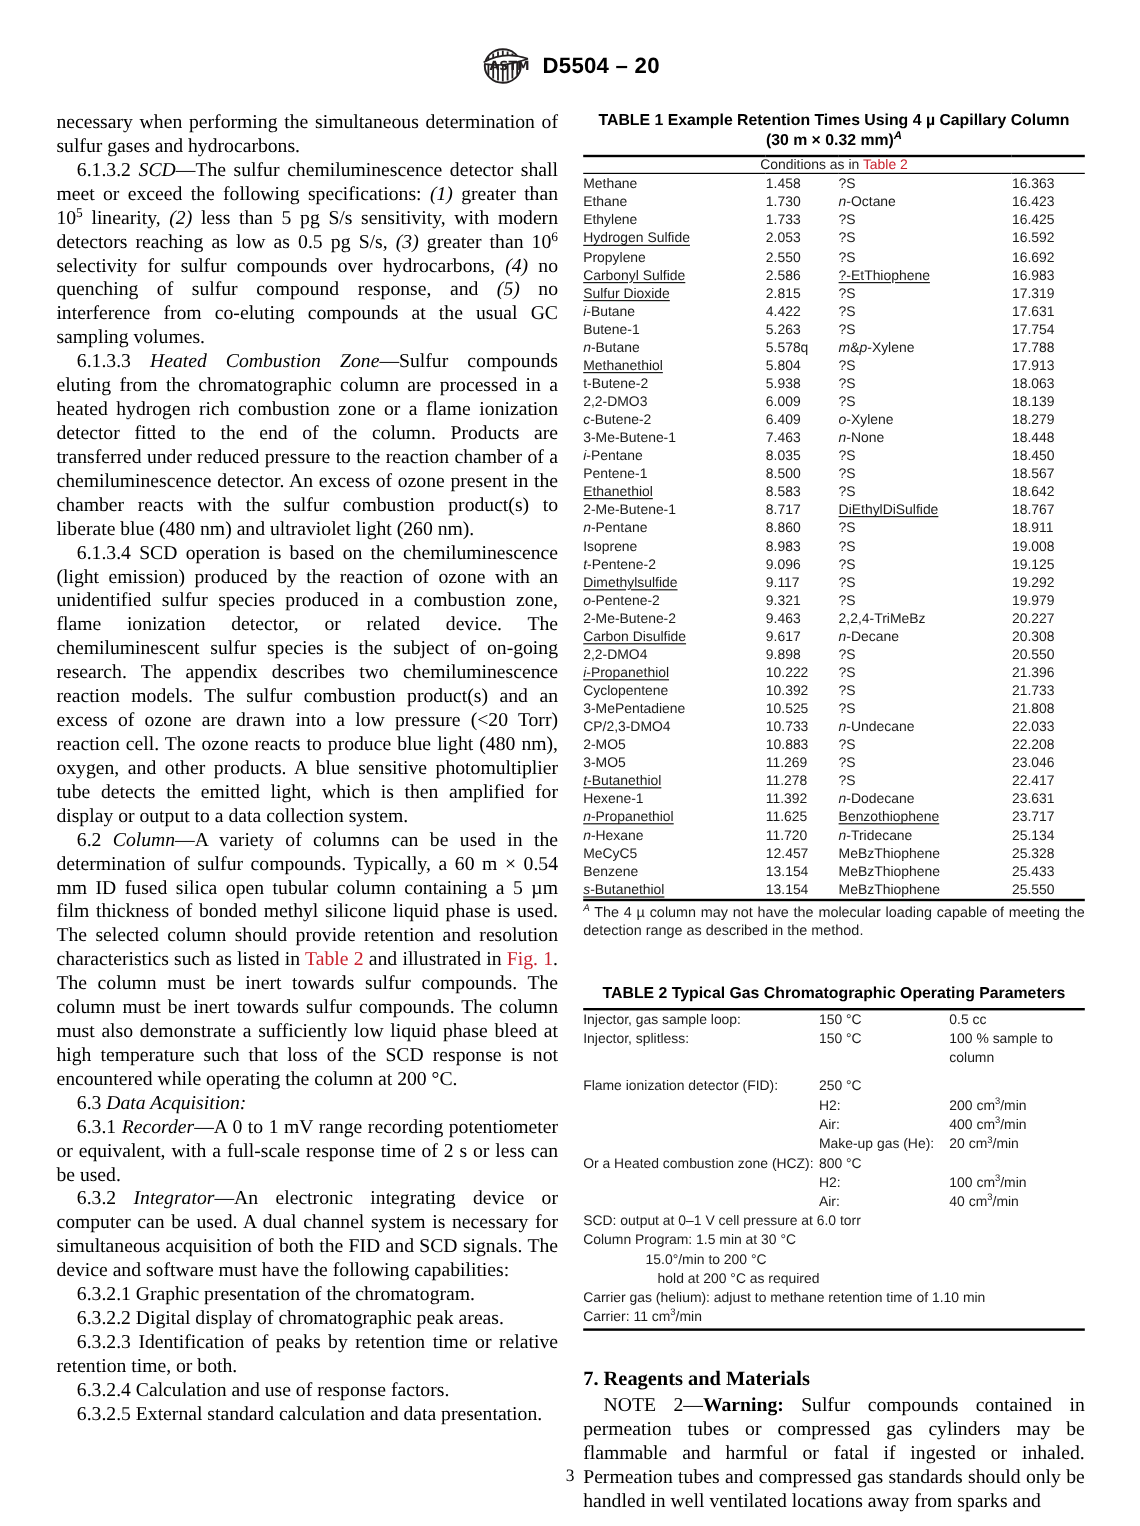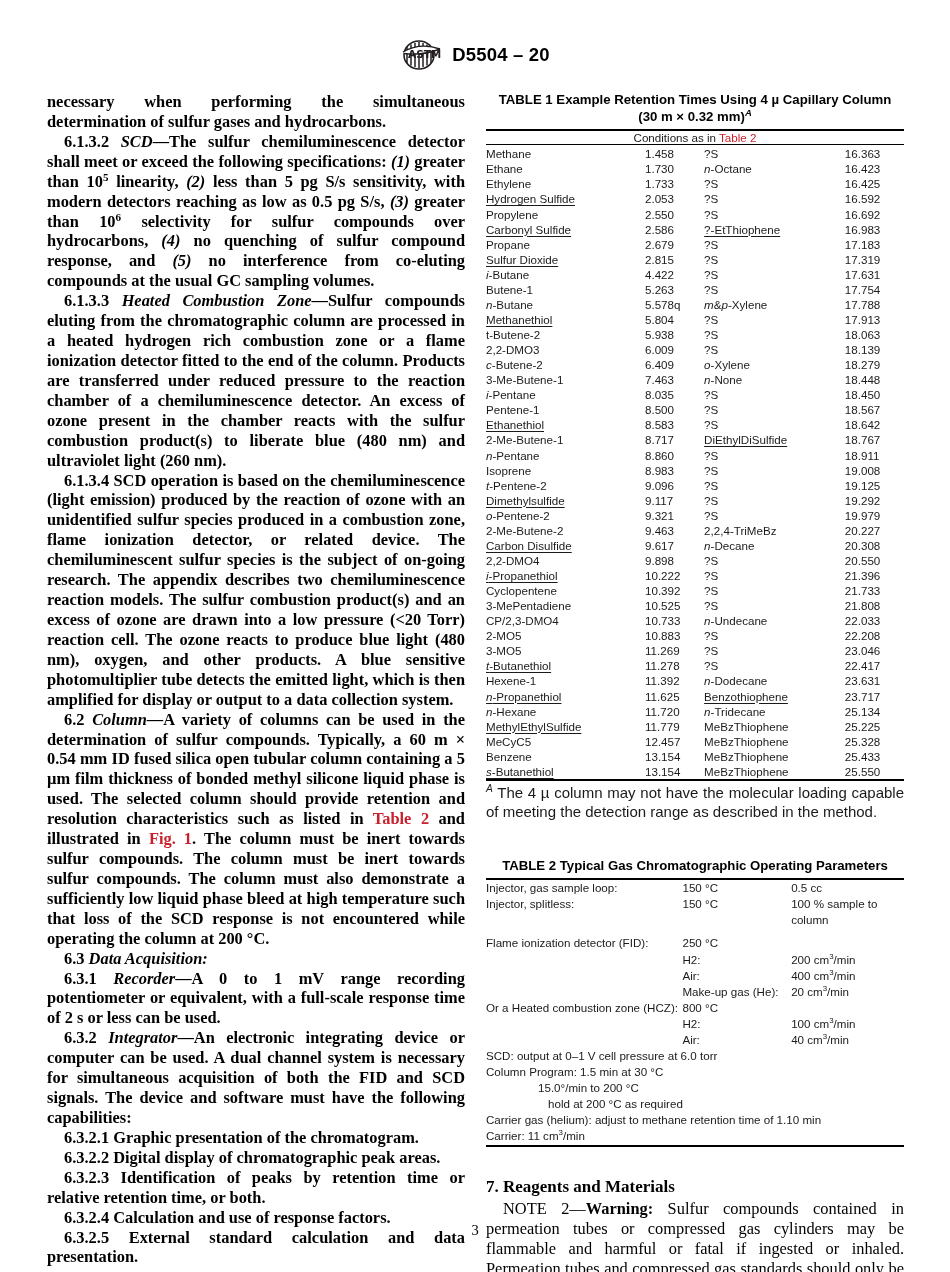--- a/index.html
+++ b/index.html
@@ -22,21 +22,21 @@
     text-align:center;
     display:flex;align-items:center;justify-content:center;gap:10px;
   }
   .astm-logo{display:block;}
   .doc-id{
     font-family:"Liberation Sans", sans-serif;
     font-weight:bold;font-size:18.5px;letter-spacing:.2px;
   }
   
   .col-left{
-    position:absolute;left:47px;top:92px;width:418px;font-weight:bold;
+    position:absolute;left:47px;top:92px;width:418px;
   }
   .col-right{
     position:absolute;left:486px;top:92px;width:418px;
   }
   p.body{
     margin:0 0 0 0;
     font-size:16.4px;
     line-height:1.215;
     text-align:justify;
     text-justify:inter-word;
@@ -80,21 +80,21 @@
     line-height:1.30;
     white-space:nowrap;
   }
   .c-comp{width:31%;}
   .c-rt{width:19%;}
   .c-comp2{width:31%;}
   .c-rt2{width:19%;}
   .u{text-decoration:underline;text-underline-offset:1.5px;}
   .foot{
     font-family:"Liberation Sans", sans-serif;
-    font-size:15px;
+    font-size:12px;
     line-height:1.30;
     text-align:justify;
     color:#1a1a1a;
     padding-top:2px;
   }
   .foot sup{font-style:italic;}
   
   .t2{
     width:100%;border-collapse:collapse;
     font-family:"Liberation Sans", sans-serif;
@@ -214,26 +214,20 @@
               <td><span>?S</span></td>
               <td>16.692</td>
             </tr>
             <tr class="drow">
               <td><span class="u">Carbonyl Sulfide</span></td>
               <td>2.586</td>
               <td><span class="u">?-EtThiophene</span></td>
               <td>16.983</td>
             </tr>
             <tr class="drow">
-              <td><span>Propane</span></td>
-              <td>2.679</td>
-              <td><span>?S</span></td>
-              <td>17.183</td>
-            </tr>
-            <tr class="drow">
               <td><span class="u">Sulfur Dioxide</span></td>
               <td>2.815</td>
               <td><span>?S</span></td>
               <td>17.319</td>
             </tr>
             <tr class="drow">
               <td><span><i>i</i>-Butane</span></td>
               <td>4.422</td>
               <td><span>?S</span></td>
               <td>17.631</td>
@@ -404,26 +398,20 @@
               <td><span class="u"><i>n</i>-Propanethiol</span></td>
               <td>11.625</td>
               <td><span class="u">Benzothiophene</span></td>
               <td>23.717</td>
             </tr>
             <tr class="drow">
               <td><span><i>n</i>-Hexane</span></td>
               <td>11.720</td>
               <td><span><i>n</i>-Tridecane</span></td>
               <td>25.134</td>
-            </tr>
-            <tr class="drow">
-              <td><span class="u">MethylEthylSulfide</span></td>
-              <td>11.779</td>
-              <td><span>MeBzThiophene</span></td>
-              <td>25.225</td>
             </tr>
             <tr class="drow">
               <td><span>MeCyC5</span></td>
               <td>12.457</td>
               <td><span>MeBzThiophene</span></td>
               <td>25.328</td>
             </tr>
             <tr class="drow">
               <td><span>Benzene</span></td>
               <td>13.154</td>

